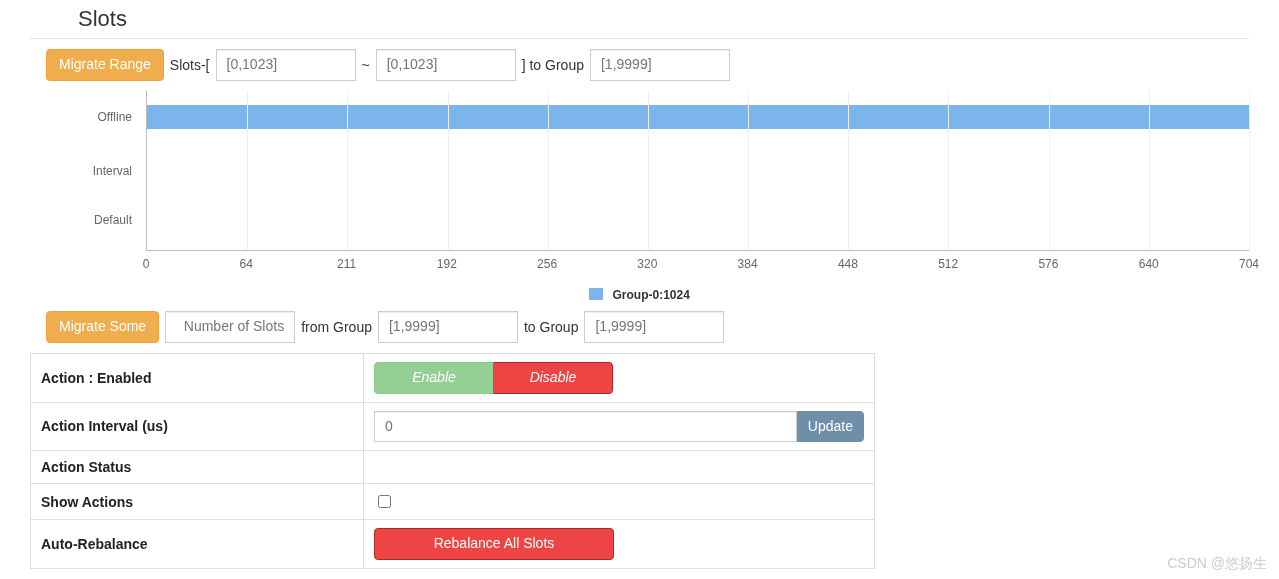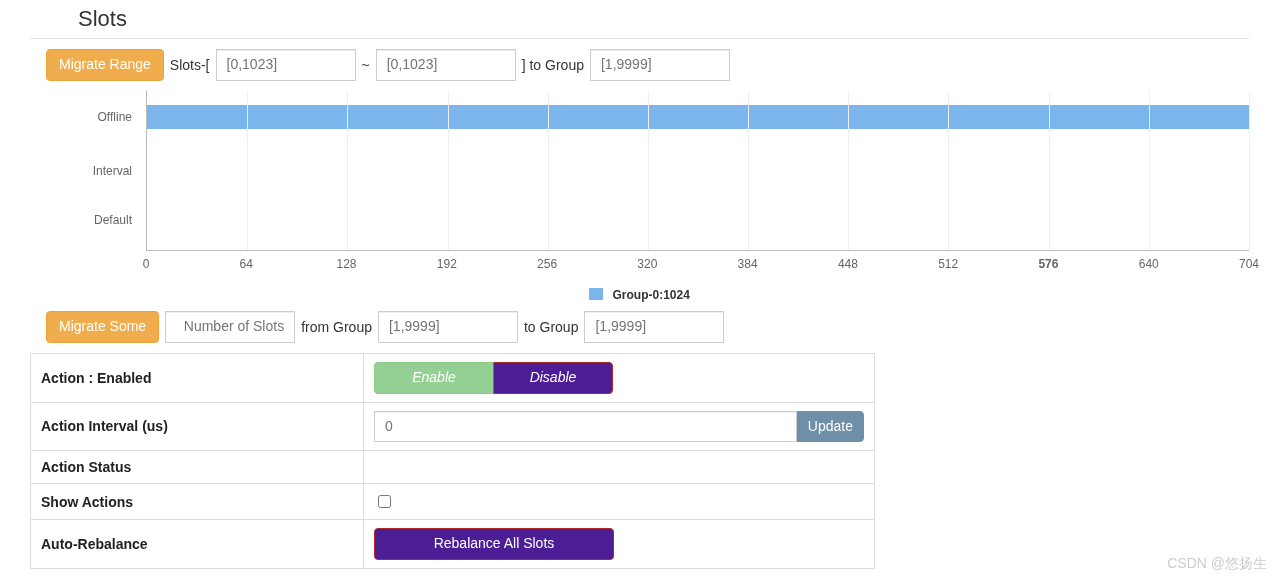--- a/index.html
+++ b/index.html
@@ -32,21 +32,21 @@
     font-size: 14px;
     line-height: 1.4;
     border-radius: 4px;
     border: 1px solid transparent;
     color: #fff;
     cursor: pointer;
     text-align: center;
   }
   .btn-warning { background:#f0ad4e; border-color:#eea236; }
   .btn-success { background:#5cb85c; border-color:#4cae4c; opacity:.65; }
-  .btn-danger  { background:#4c1d95; border-color:#ac2925; }
+  .btn-danger  { background:#ef4444; border-color:#ac2925; }
   .btn-default { background:#6f8ea8; border-color:#6f8ea8; color:#fff; }
   .btn-group .btn:first-child { border-top-right-radius:0; border-bottom-right-radius:0; }
   .btn-group .btn:last-child  { border-top-left-radius:0;  border-bottom-left-radius:0;  margin-left:-1px; }
   .btn-group { display:inline-flex;font-style:italic; }
   .form-control {
     padding: 5px 10px;
     font-size: 14px;
     line-height: 1.4;
     color: #999;
     background: #fff;
@@ -115,28 +115,28 @@
       <div class="grid-v" style="left: 54.5455%;"></div>
       <div class="grid-v" style="left: 63.6364%;"></div>
       <div class="grid-v" style="left: 72.7273%;"></div>
       <div class="grid-v" style="left: 81.8182%;"></div>
       <div class="grid-v" style="left: 90.9091%;"></div>
       <div class="grid-v" style="left: 100%;"></div>
     </div>
   <div class="x-labels" id="xlabels">
       <div class="x-label" style="left: 0%;">0</div>
       <div class="x-label" style="left: 9.09091%;">64</div>
-      <div class="x-label" style="left: 18.1818%;">128</div>
+      <div class="x-label" style="left: 18.1818%;">211</div>
       <div class="x-label" style="left: 27.2727%;">192</div>
       <div class="x-label" style="left: 36.3636%;">256</div>
       <div class="x-label" style="left: 45.4545%;">320</div>
       <div class="x-label" style="left: 54.5455%;">384</div>
       <div class="x-label" style="left: 63.6364%;">448</div>
       <div class="x-label" style="left: 72.7273%;">512</div>
-      <div class="x-label" style="left: 81.8182%; font-weight: bold;">576</div>
+      <div class="x-label" style="left: 81.8182%;">576</div>
       <div class="x-label" style="left: 90.9091%;">640</div>
       <div class="x-label" style="left: 100%;">704</div>
     </div>
 </div>
 <div class="legend">
   <span class="legend-swatch"></span>
   <span class="legend-text">Group-0:1024</span>
 </div>
 
 <div class="form-row">

